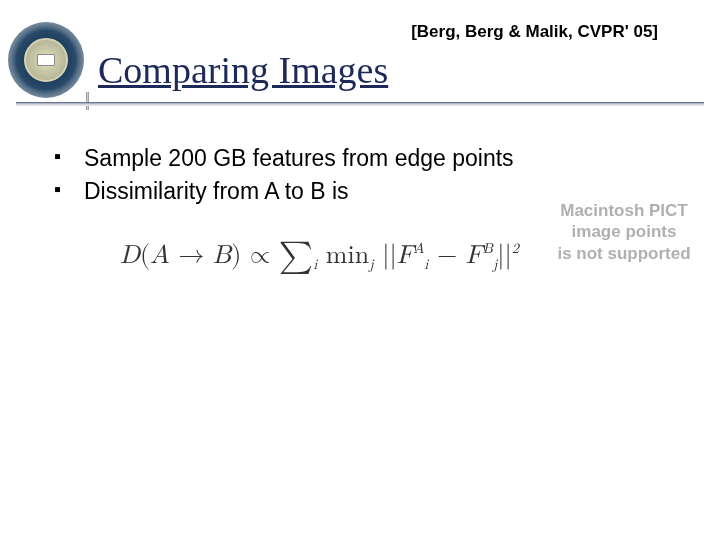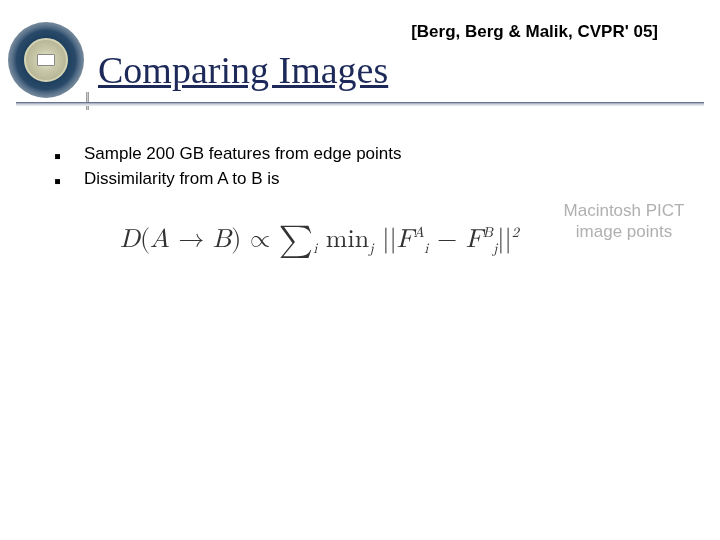--- a/index.html
+++ b/index.html
@@ -81,21 +81,21 @@
     top: 92px;
     width: 3px;
     height: 18px;
     background: linear-gradient(to right, #888 0%, #ccc 50%, #888 100%);
   }
   .content {
     padding: 28px 30px 0 54px;
   }
   .bullets {
     list-style: none;
-    font-size: 17px;
+    font-size: 23px;
     color: #000;
     line-height: 1.35;
   }
   .bullets li {
     position: relative;
     padding-left: 30px;
     margin-bottom: 2px;
   }
   .bullets li::before {
     content: "▪";
@@ -105,21 +105,21 @@
     font-size: 20px;
     color: #000;
   }
   .pict-box {
     position: absolute;
     right: 20px;
     top: 200px;
     width: 152px;
     text-align: center;
     font-size: 17px;
-    font-weight: normal;
+    font-weight: bold;
     color: #b0b0b0;
     line-height: 1.25;
   }
   .formula {
     margin: 30px 0 26px 66px;
     font-family: 'Latin Modern Math', 'Cambria Math', Georgia, serif;
     font-size: 26px;
     color: #333;
     white-space: nowrap;
   }
@@ -159,13 +159,14 @@
 
   <div class="formula">
     <span class="ital">D</span>(<span class="ital">A</span>&nbsp;<span>→</span>&nbsp;<span class="ital">B</span>)&nbsp;<span>∝</span>&nbsp;<span class="sigma">∑</span><span class="sub">i</span>&nbsp;<span>min</span><span class="sub">j</span>&nbsp;||<span class="ital">F</span><span class="sup">A</span><span class="sub">i</span>&nbsp;−&nbsp;<span class="ital">F</span><span class="sup">B</span><span class="sub">j</span>||<span class="sup">2</span>
   </div>
 
 </div>
 
 <div class="pict-box">
   <span>Macintosh PICT</span><br>
   <span>image points</span><br>
+  <span>is not supported</span>
 </div>
 
 </body></html>

